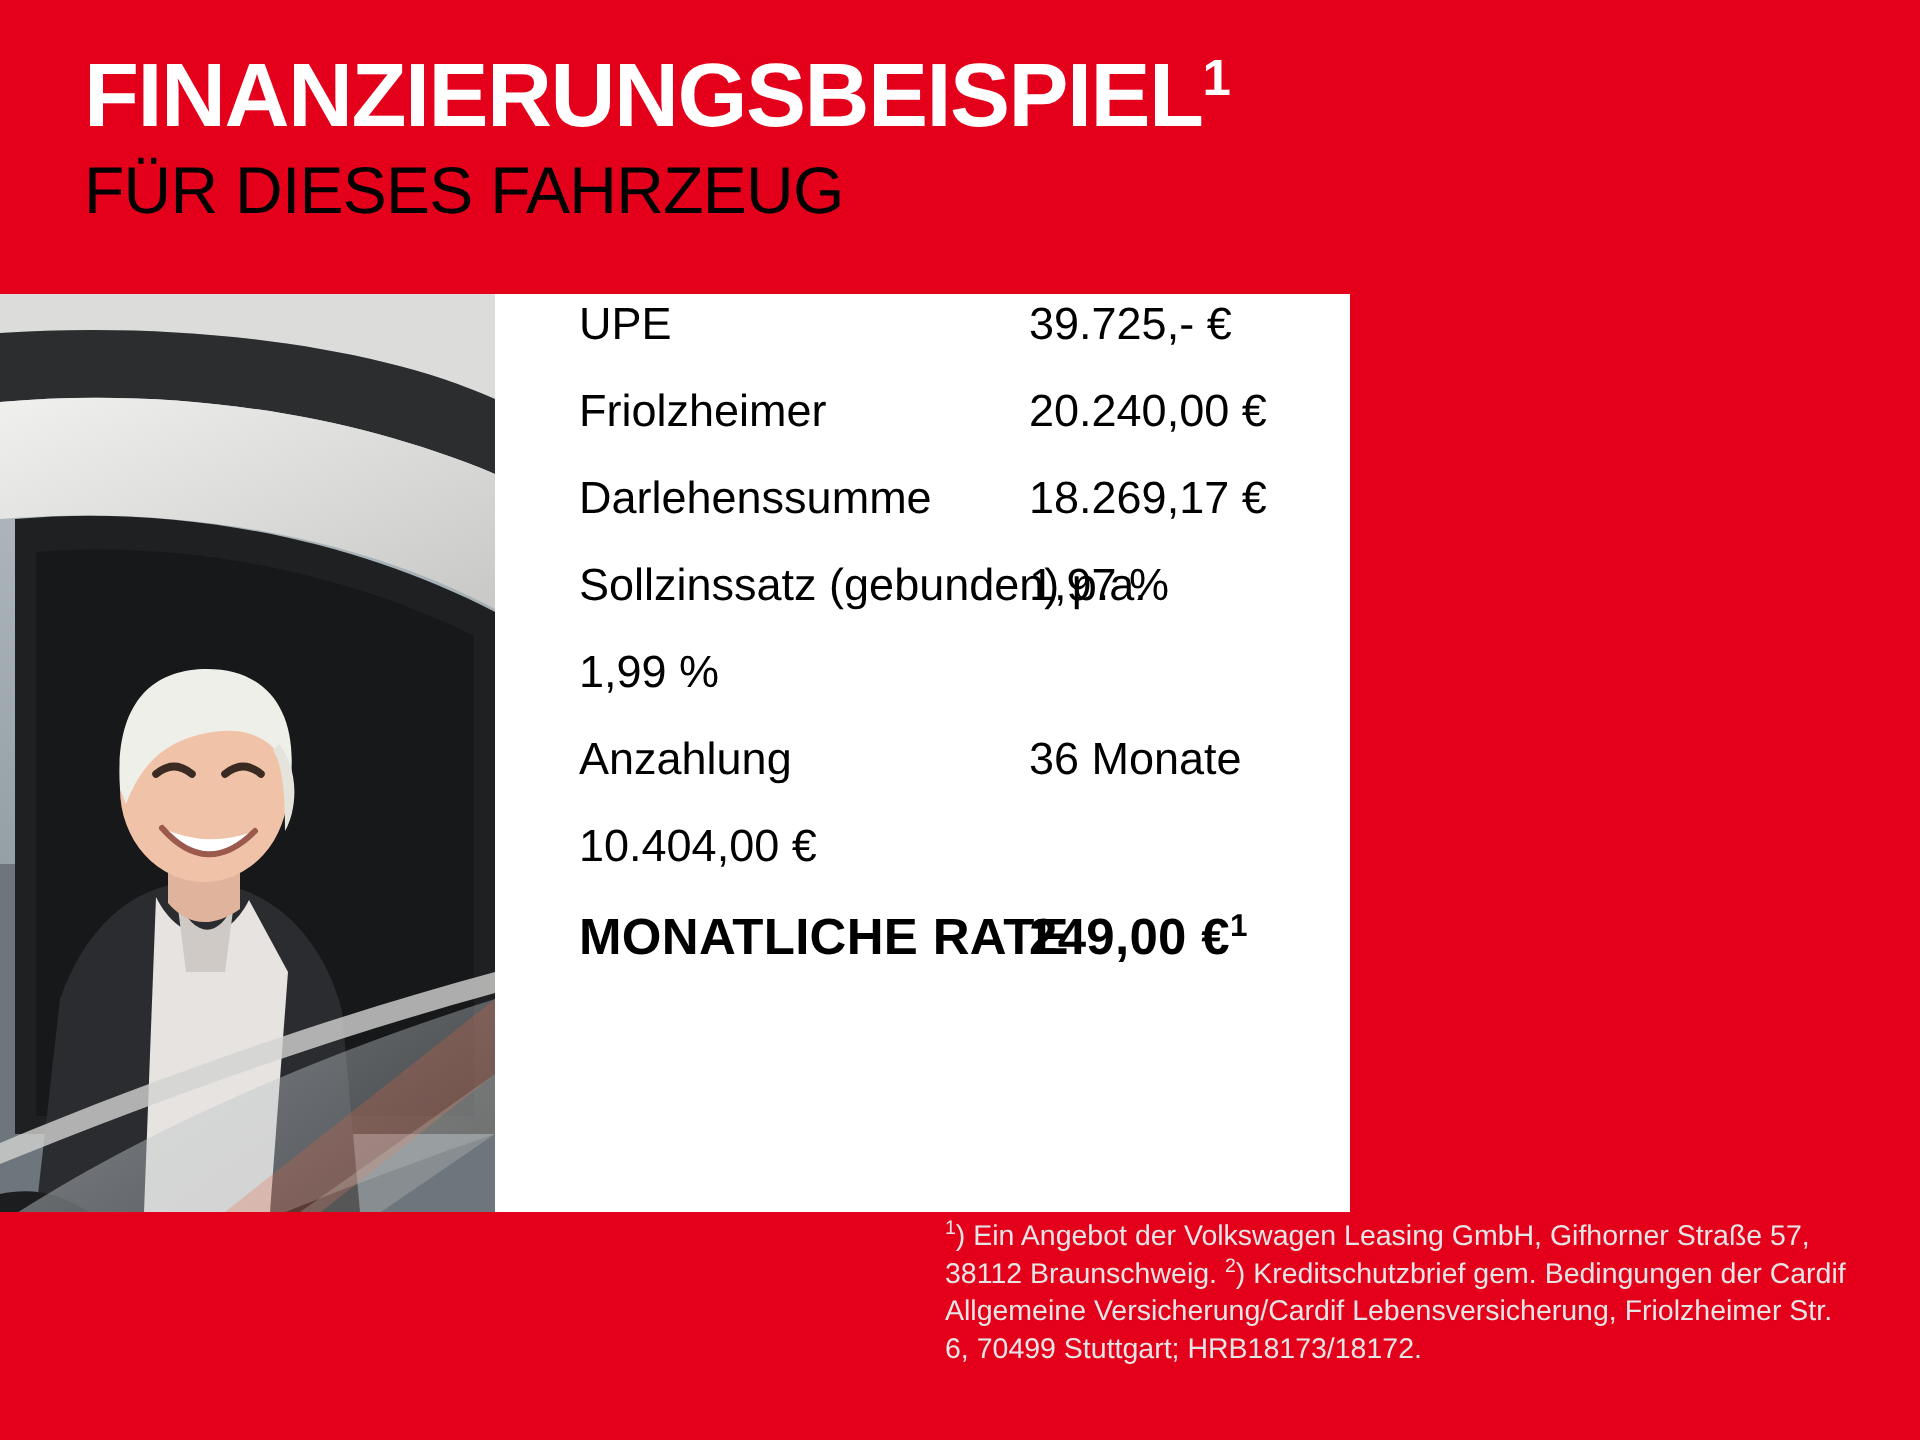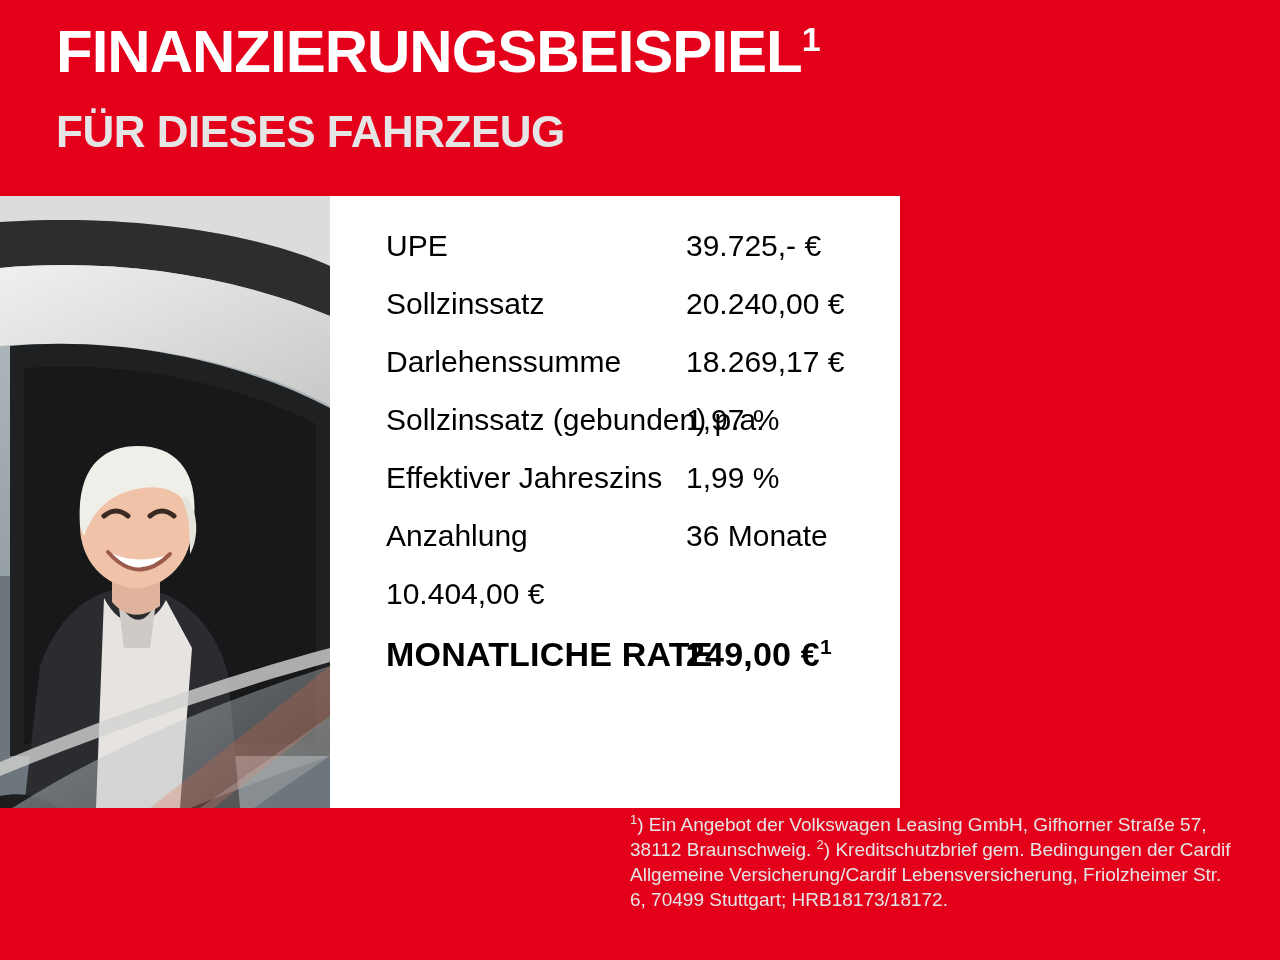--- a/index.html
+++ b/index.html
@@ -22,43 +22,43 @@
     box-sizing: border-box;
   }
 
   
   .header {
     position: absolute;
     left: 0;
     top: 0;
     width: 1280px;
     height: 196px;
-    padding: 18px 0 0 56px;
+    padding: 30px 0 0 56px;
     box-sizing: border-box;
   }
   .headline {
     color: #ffffff;
     font-weight: bold;
     font-size: 60px;
     line-height: 68px;
     letter-spacing: -1px;
     white-space: nowrap;
   }
   .headline sup {
     font-size: 34px;
     vertical-align: super;
     line-height: 0;
   }
   .subline {
-    color: #e5e5e5;
-    font-weight: bold;
+    color: #000000;
+    font-weight: normal;
     font-size: 44px;
     line-height: 52px;
     letter-spacing: -0.5px;
-    margin-top: 20px;
+    margin-top: 4px;
     white-space: nowrap;
   }
 
   
   .photo {
     position: absolute;
     left: 0;
     top: 196px;
     width: 330px;
     height: 612px;
@@ -74,21 +74,21 @@
     top: 196px;
     width: 570px;
     height: 612px;
     background: #ffffff;
     padding: 18px 0 0 0;
     box-sizing: border-box;
   }
   .rows {
     position: absolute;
     left: 330px;
-    top: 209px;
+    top: 180px;
     width: 570px;
     height: 472px;
     box-sizing: border-box;
     padding: 20px 0 0 56px;
   }
   .row {
     display: flex;
     align-items: baseline;
     height: 58px;
     font-size: 30px;
@@ -209,38 +209,37 @@
   <div class="panel"></div>
 
   <div class="rows">
 
     <div class="row">
       <span class="label">UPE</span>
       <span class="value">39.725,- €</span>
     </div>
 
     <div class="row">
-      <span class="label">Sollzinssatz</span>
+      <span class="label">Friolzheimer</span>
       <span class="value">20.240,00 €</span>
     </div>
 
 
 
     <div class="row">
       <span class="label">Darlehenssumme</span>
       <span class="value">18.269,17 €</span>
     </div>
 
     <div class="row">
       <span class="label">Sollzinssatz (gebunden) p.a.</span>
       <span class="value">1,97 %</span>
     </div>
 
     <div class="row">
-      <span class="label">Effektiver Jahreszins</span>
       <span class="value">1,99 %</span>
     </div>
 
     <div class="row">
       <span class="label">Anzahlung</span>
       <span class="value">36 Monate</span>
     </div>
 
     <div class="row">
       <span class="value">10.404,00 €</span>

